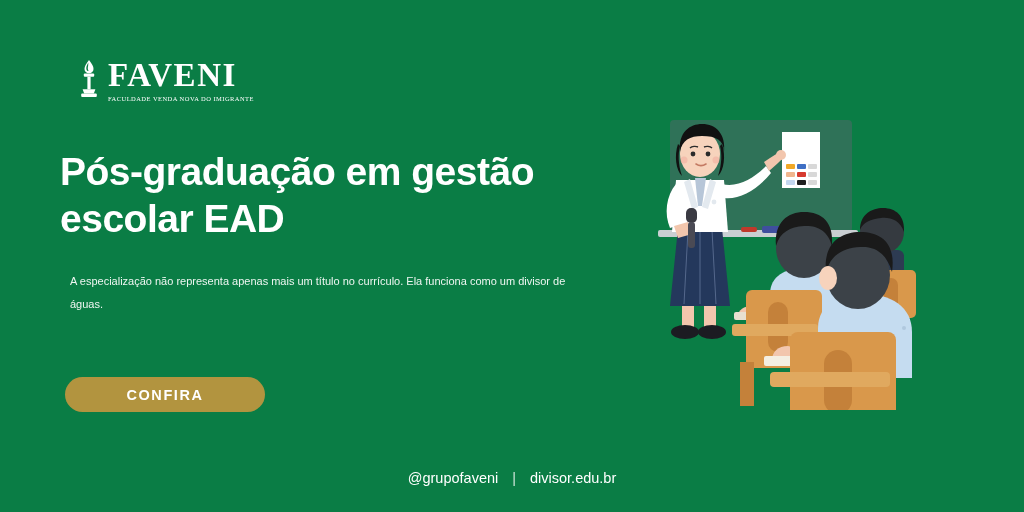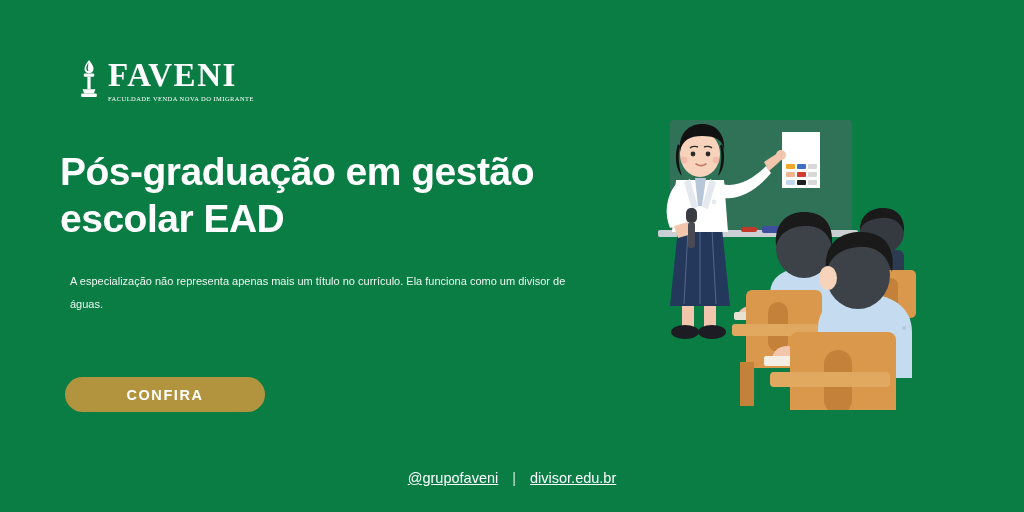--- a/index.html
+++ b/index.html
@@ -101,21 +101,20 @@
     position: absolute;
     left: 0;
     top: 470px;
     width: 1024px;
     display: flex;
     justify-content: center;
     align-items: center;
     gap: 14px;
     color: #ffffff;
     font-size: 14.5px;
-    text-decoration: underline;
   }
   #footer .sep { color: #cfe6da; }
 
   
   #illustration {
     position: absolute;
     left: 640px;
     top: 110px;
     width: 300px;
     height: 300px;

